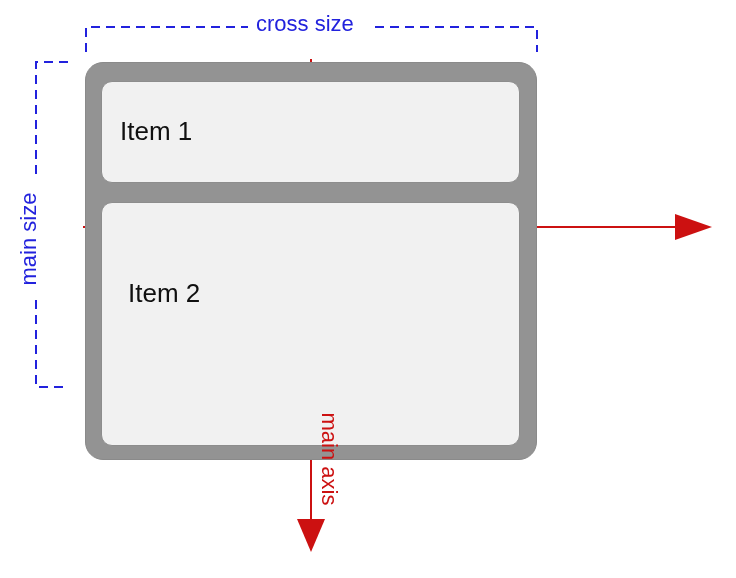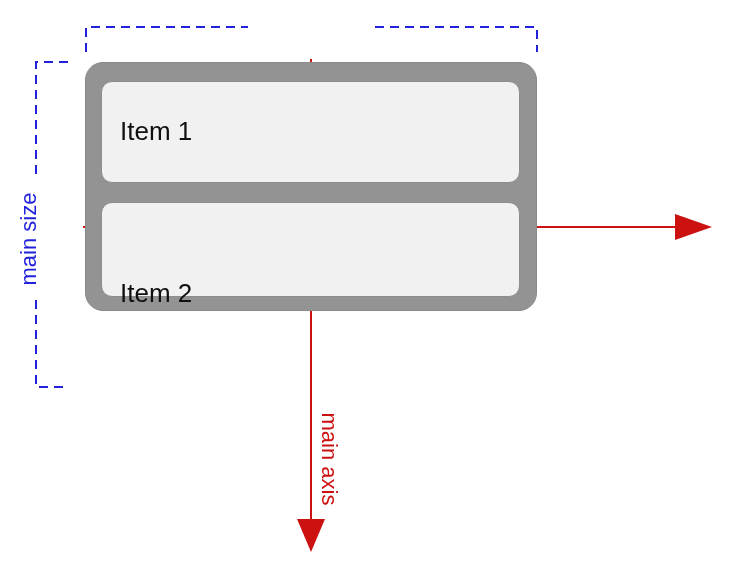--- a/index.html
+++ b/index.html
@@ -24,21 +24,21 @@
     width: 736px;
     height: 578px;
   }
 
   
   .flex-container {
     position: absolute;
     left: 85px;
     top: 62px;
     width: 452px;
-    height: 249px;
+    height: 398px;
     background: #939393;
     border: 1px solid #8a8a8a;
     border-radius: 18px;
     box-sizing: border-box;
     display: flex;
     flex-direction: column;
     padding: 18px 16px 13px 15px;
     gap: 19px;
   }
   .flex-item {
@@ -53,21 +53,21 @@
   .item-label {
     position: absolute;
     left: 18px;
     font-family: "Liberation Sans", sans-serif;
     font-size: 26px;
     color: #101010;
     white-space: nowrap;
     letter-spacing: 0px;
   }
   .flex-item.item-1 .item-label { top: 34px; }
-  .flex-item.item-2 .item-label { top: 75px; }
+  .flex-item.item-2 .item-label { top: 75px; margin-left: 8px; }
 
   
   .anno {
     position: absolute;
     white-space: nowrap;
     font-family: "Liberation Sans", sans-serif;
   }
   .anno-blue {
     color: #2222dd;
     font-size: 22px;
@@ -131,19 +131,20 @@
 
   <div class="flex-container">
     <div class="flex-item item-1">
       <span class="item-label">Item 1</span>
     </div>
     <div class="flex-item item-2">
       <span class="item-label">Item 2</span>
     </div>
   </div>
 
+  <div class="anno anno-blue" id="cross-size-label">cross size</div>
 
   <div class="anno anno-blue" id="main-size-label">main size</div>
 
 
   <div class="anno anno-red" id="main-axis-label">main axis</div>
 
 </div>
 
 </body></html>

